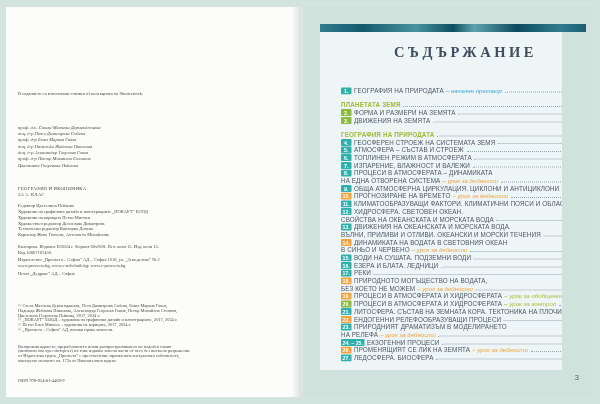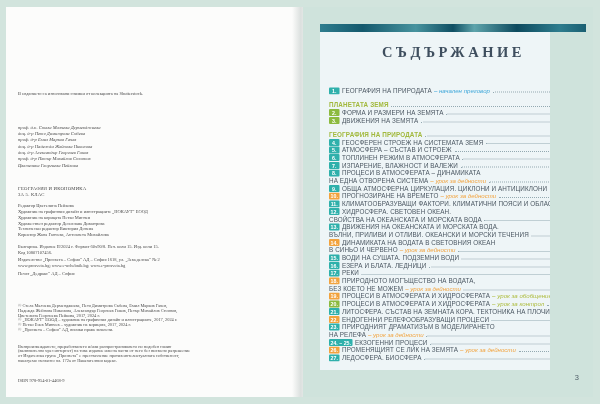--- a/index.html
+++ b/index.html
@@ -39,21 +39,21 @@
   .right-page{
     position:absolute;left:303px;top:7px;width:290px;height:390px;
     background:#cfe3dc;
   }
   .photo-strip{
     position:absolute;left:17px;top:17px;width:266px;height:8px;
     background:linear-gradient(90deg,#2e7d8e 0%,#14596d 16%,#47939e 36%,#0f4f63 50%,#5ea4ab 58%,#0d4a5e 74%,#2e7d8e 90%,#1a5f72 100%);
   }
   .panel{
     position:absolute;left:17px;top:25px;width:230px;height:338px;
-    background:#eef5f7;overflow:hidden;
+    background:#eef5f7;overflow:hidden;padding-left:12px;
   }
   .panel-inner{
     width:532px;height:676px;transform:scale(0.5);transform-origin:0 0;
     padding:24px 16px 0 18px;box-sizing:border-box;
   }
   .contents-title{
     text-align:center;
     font-family:"Liberation Serif","DejaVu Serif",serif;
     font-size:29px;line-height:32px;font-weight:bold;
     letter-spacing:7px;color:#3e4e5e;

